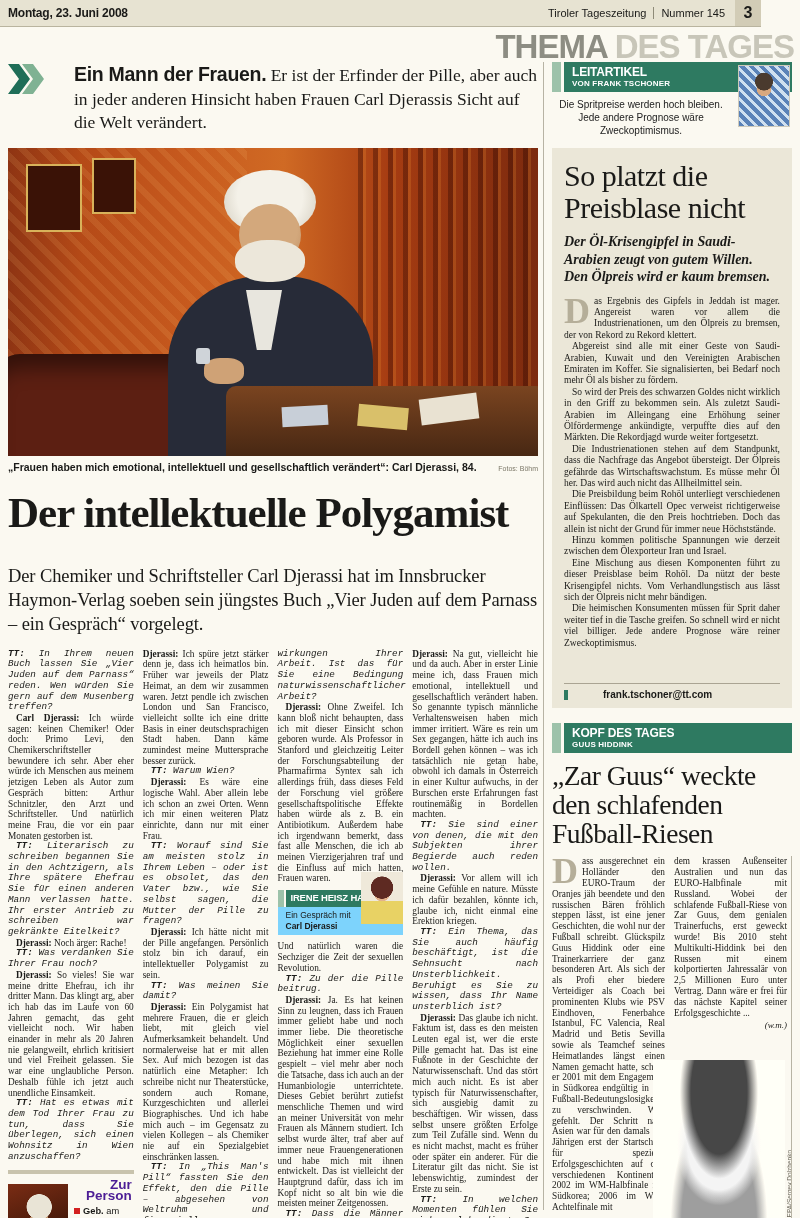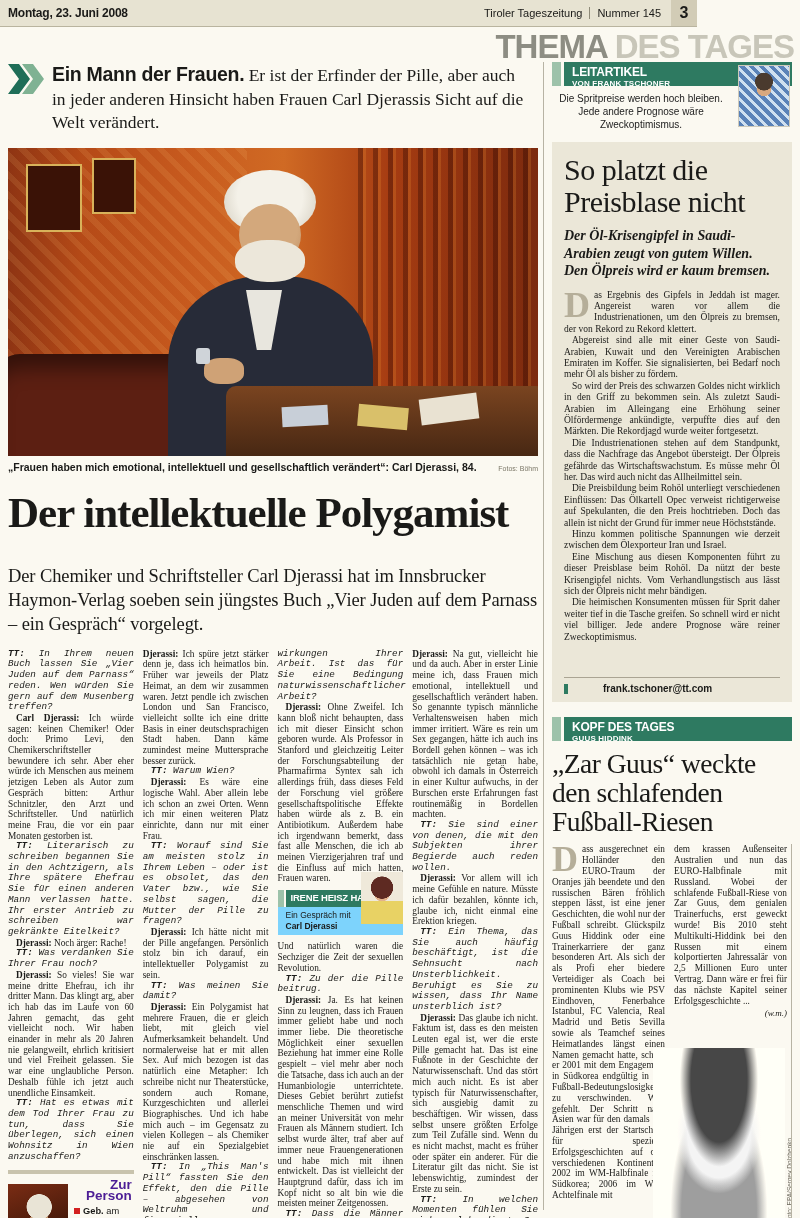--- a/index.html
+++ b/index.html
@@ -1,37 +1,37 @@
 <!DOCTYPE html>
 <html><head>
 <meta charset="utf-8">
 <style>
   html,body{margin:0;padding:0;}
   #page{position:relative;width:800px;height:1218px;background:#fbf9f1;overflow:hidden;
         font-family:"Liberation Serif",serif;color:#1a1a18;}
   
-  .topstrip{position:absolute;left:0;top:0;width:697px;height:26px;background:#e7e3d2;
+  .topstrip{position:absolute;left:0;top:0;width:761px;height:26px;background:#e7e3d2;
             border-bottom:1px solid #b9b49f;display:flex;align-items:center;
             font-family:"Liberation Sans",sans-serif;}
   .ts-date{font-weight:bold;font-size:12px;margin-left:8px;letter-spacing:-.2px;}
   .ts-right{margin-left:auto;display:flex;align-items:center;font-size:11px;}
   .ts-sep{width:1px;height:12px;background:#8e8a78;margin:0 7px;}
   .ts-pagebox{width:26px;height:26px;background:#d2ccb6;display:flex;align-items:center;
               justify-content:center;font-weight:bold;font-size:16px;margin-left:10px;}
   
   .section-title{position:absolute;right:6px;top:28px;font-family:"Liberation Sans",sans-serif;
                  font-weight:bold;font-size:33px;letter-spacing:-1px;white-space:nowrap;}
   .st-a{color:#8d8d83;}
   .st-b{color:#c8c6b9;}
   
   .vdivider{position:absolute;left:543px;top:62px;width:1px;height:1148px;background:#b7b3a4;}
   .leftcol{position:absolute;left:8px;top:62px;width:530px;}
   .rightcol{position:absolute;left:552px;top:62px;width:240px;}
   
-  .intro{display:flex;}
+  .intro{display:flex;gap:22px;}
   .chevwrap{width:44px;position:relative;height:44px;flex:none;}
   .chev{position:absolute;width:22px;height:30px;top:2px;}
   .chev1{left:0;background:#1f6e58;clip-path:polygon(0 0,50% 0,100% 50%,50% 100%,0 100%,50% 50%);}
   .chev2{left:14px;background:#7fb293;clip-path:polygon(0 0,50% 0,100% 50%,50% 100%,0 100%,50% 50%);}
   .intro-text{font-size:17.5px;line-height:1.32;width:478px;}
   .intro-lead{font-family:"Liberation Sans",sans-serif;font-weight:bold;font-size:19.5px;letter-spacing:-.3px;}
   
   .main-photo{position:relative;margin-top:14px;width:530px;height:308px;overflow:hidden;
      background:linear-gradient(90deg,#8e3413 0%,#b54a17 14%,#c75a1e 34%,#d06a24 52%,#a63c12 72%,#7c2a0e 100%);}
   .ph-wallpaper{position:absolute;left:0;top:0;width:45%;height:100%;
@@ -93,21 +93,21 @@
   .ir-bar{display:flex;align-items:stretch;height:17px;}
   .ir-accent{width:6px;background:#9dc2aa;margin-right:2px;}
   .ir-title{background:#2e7a61;color:#fff;font-weight:bold;font-size:9.5px;flex:1;
             display:flex;align-items:center;padding-left:5px;letter-spacing:-.2px;white-space:nowrap;overflow:hidden;}
   .ir-sub{background:#7dd3fc;padding:3px 5px 4px 8px;font-size:8.5px;line-height:1.25;}
   .ir-photo{position:absolute;right:0;top:-18px;width:42px;height:52px;
      background:radial-gradient(circle at 50% 30%,#5e2a22 0 26%,transparent 27%),
                 radial-gradient(circle at 50% 42%,#e3b28b 0 20%,transparent 21%),
                 linear-gradient(#efe9da 55%,#e8d264 56%);}
   
-  .gbar{display:flex;align-items:stretch;height:24px;font-family:"Liberation Sans",sans-serif;}
+  .gbar{display:flex;align-items:stretch;height:30px;font-family:"Liberation Sans",sans-serif;}
   .gaccent{width:9px;background:#9dc2aa;margin-right:3px;}
   .gmain{flex:1;background:#2e7a61;color:#fff;padding:3px 0 0 8px;}
   .gk{font-weight:bold;font-size:12px;letter-spacing:-.2px;}
   .gb{font-weight:bold;font-size:8px;letter-spacing:.2px;}
   .leit{position:relative;}
   .leit-photo{position:absolute;right:2px;top:3px;width:50px;height:60px;border:1px solid #cfcaba;
      background:radial-gradient(circle at 50% 26%,#4a3a2e 0 17%,transparent 18%),
                 radial-gradient(circle at 50% 38%,#d9a87e 0 16%,transparent 17%),
                 repeating-linear-gradient(45deg,#5a82b8 0 4px,#cfe0f0 4px 7px);}
   .leit-teaser{margin-top:6px;width:178px;font-family:"Liberation Sans",sans-serif;

